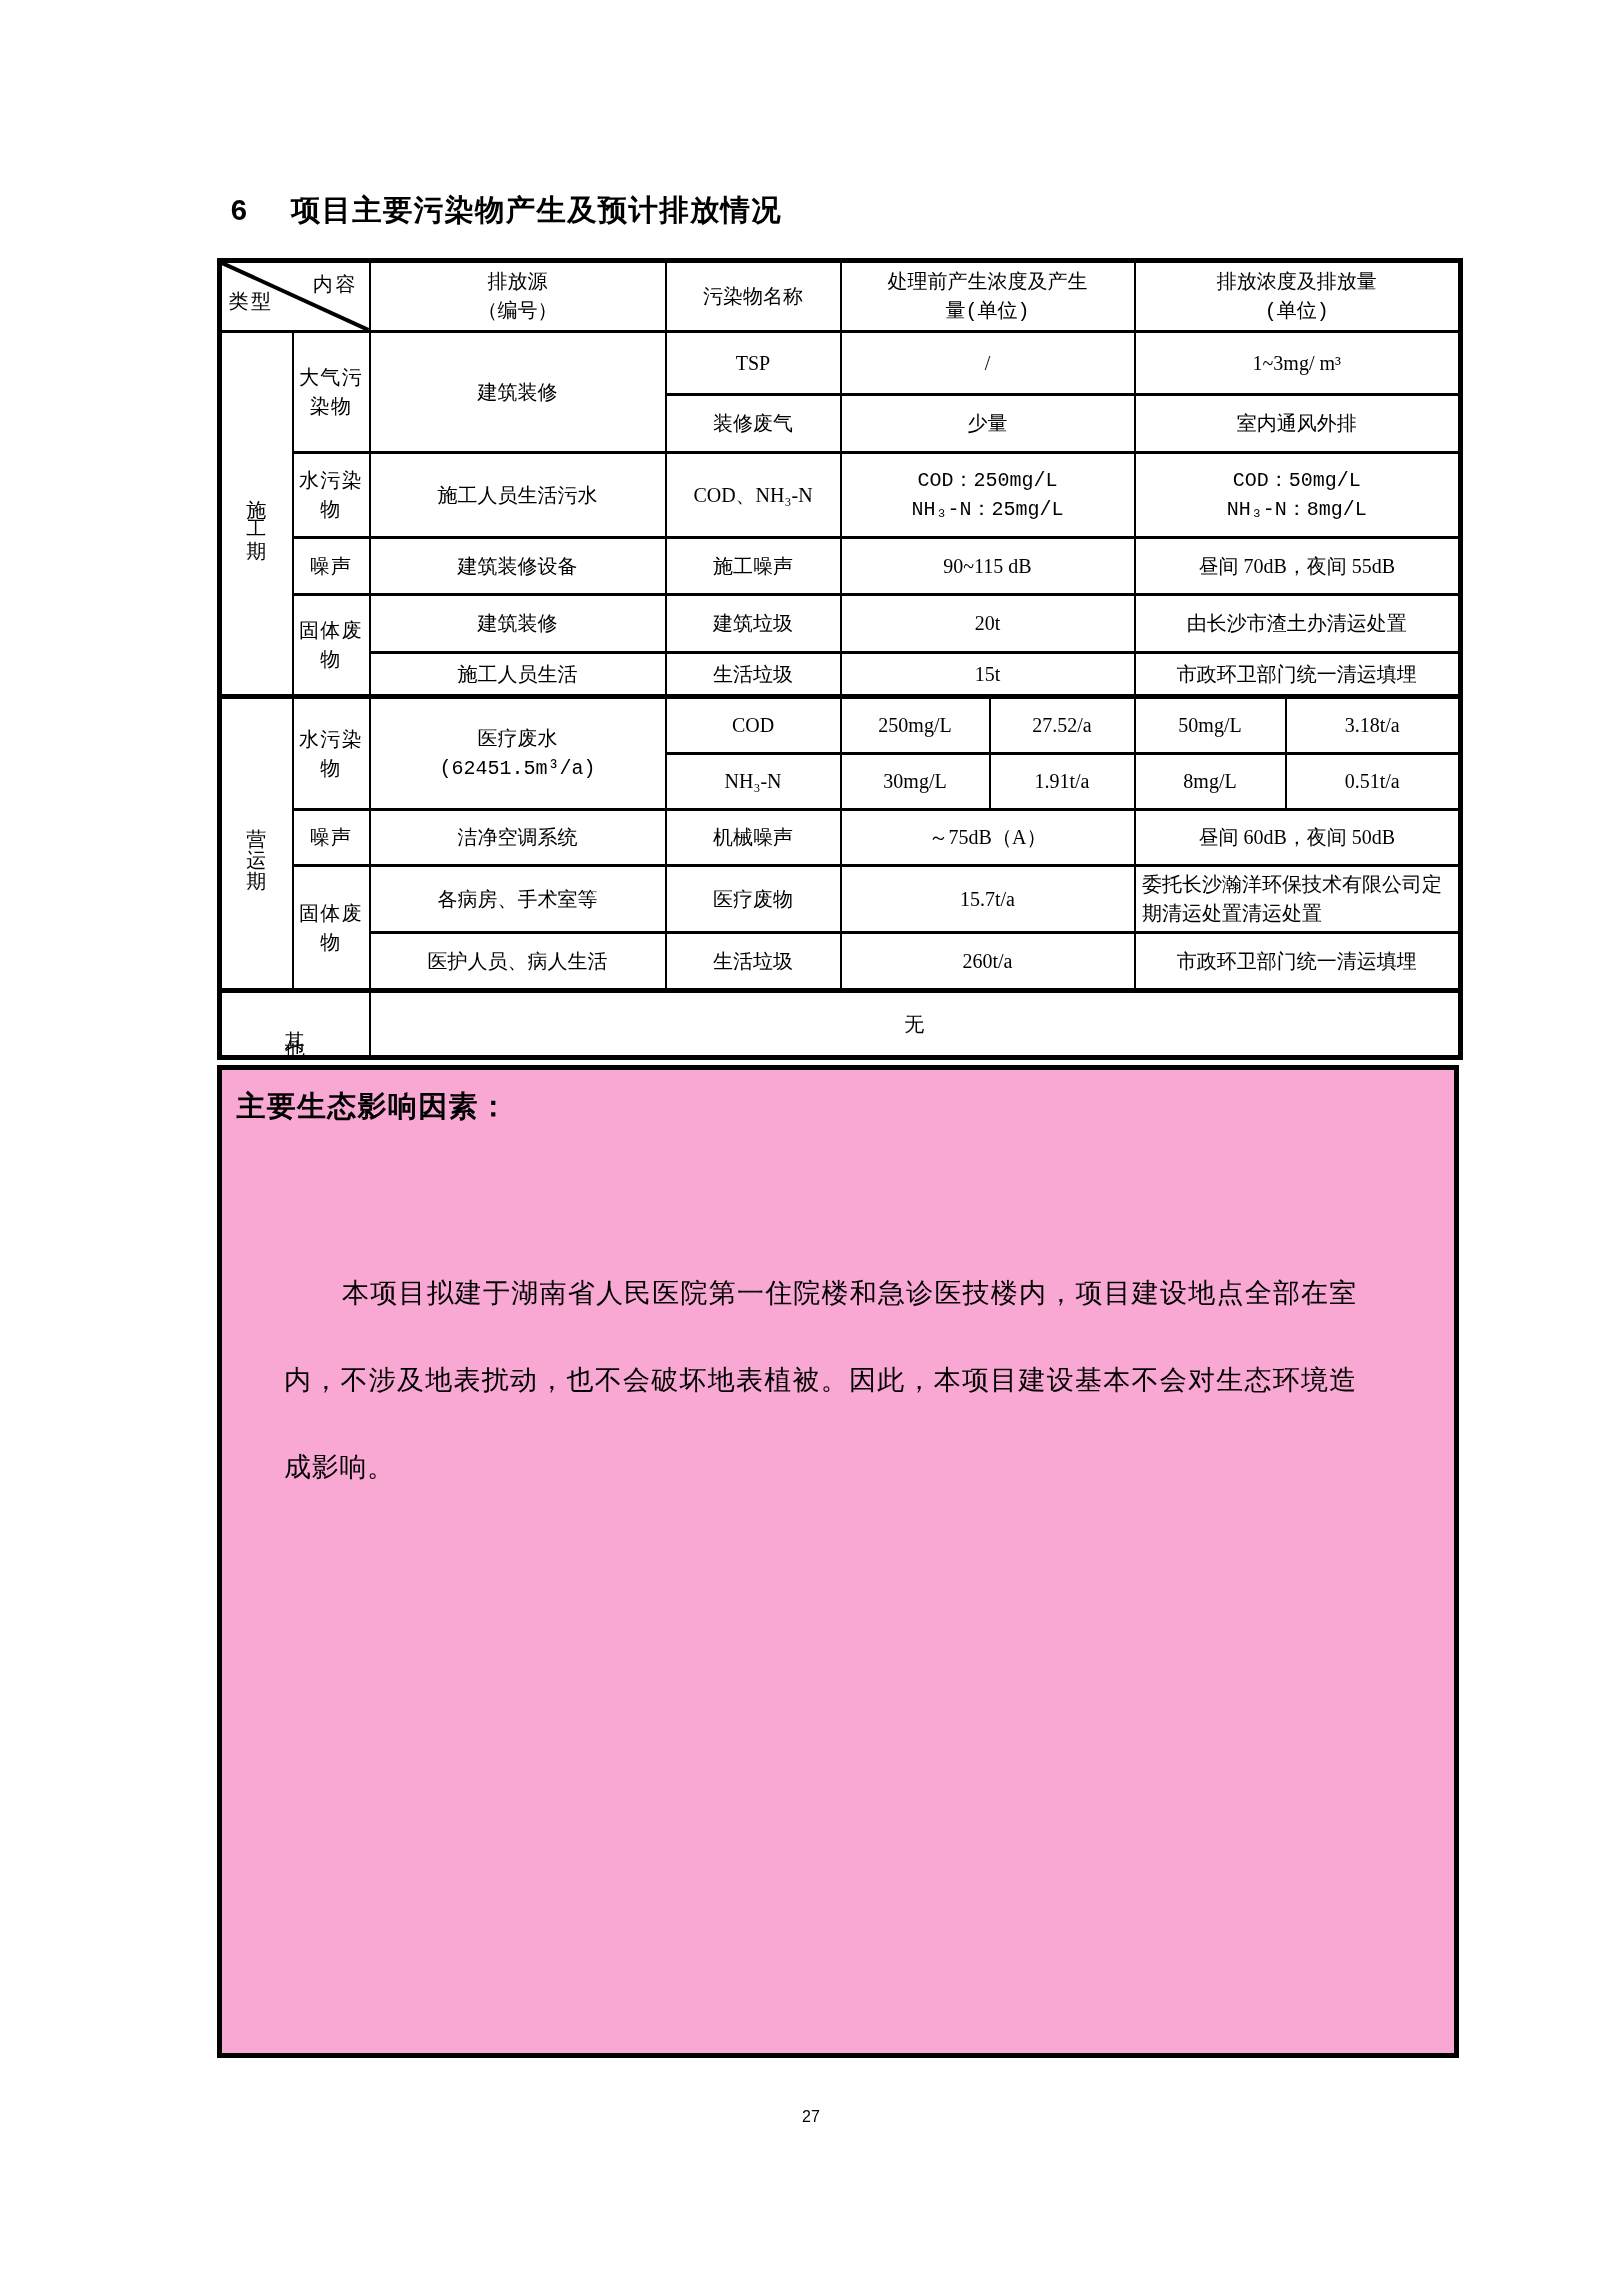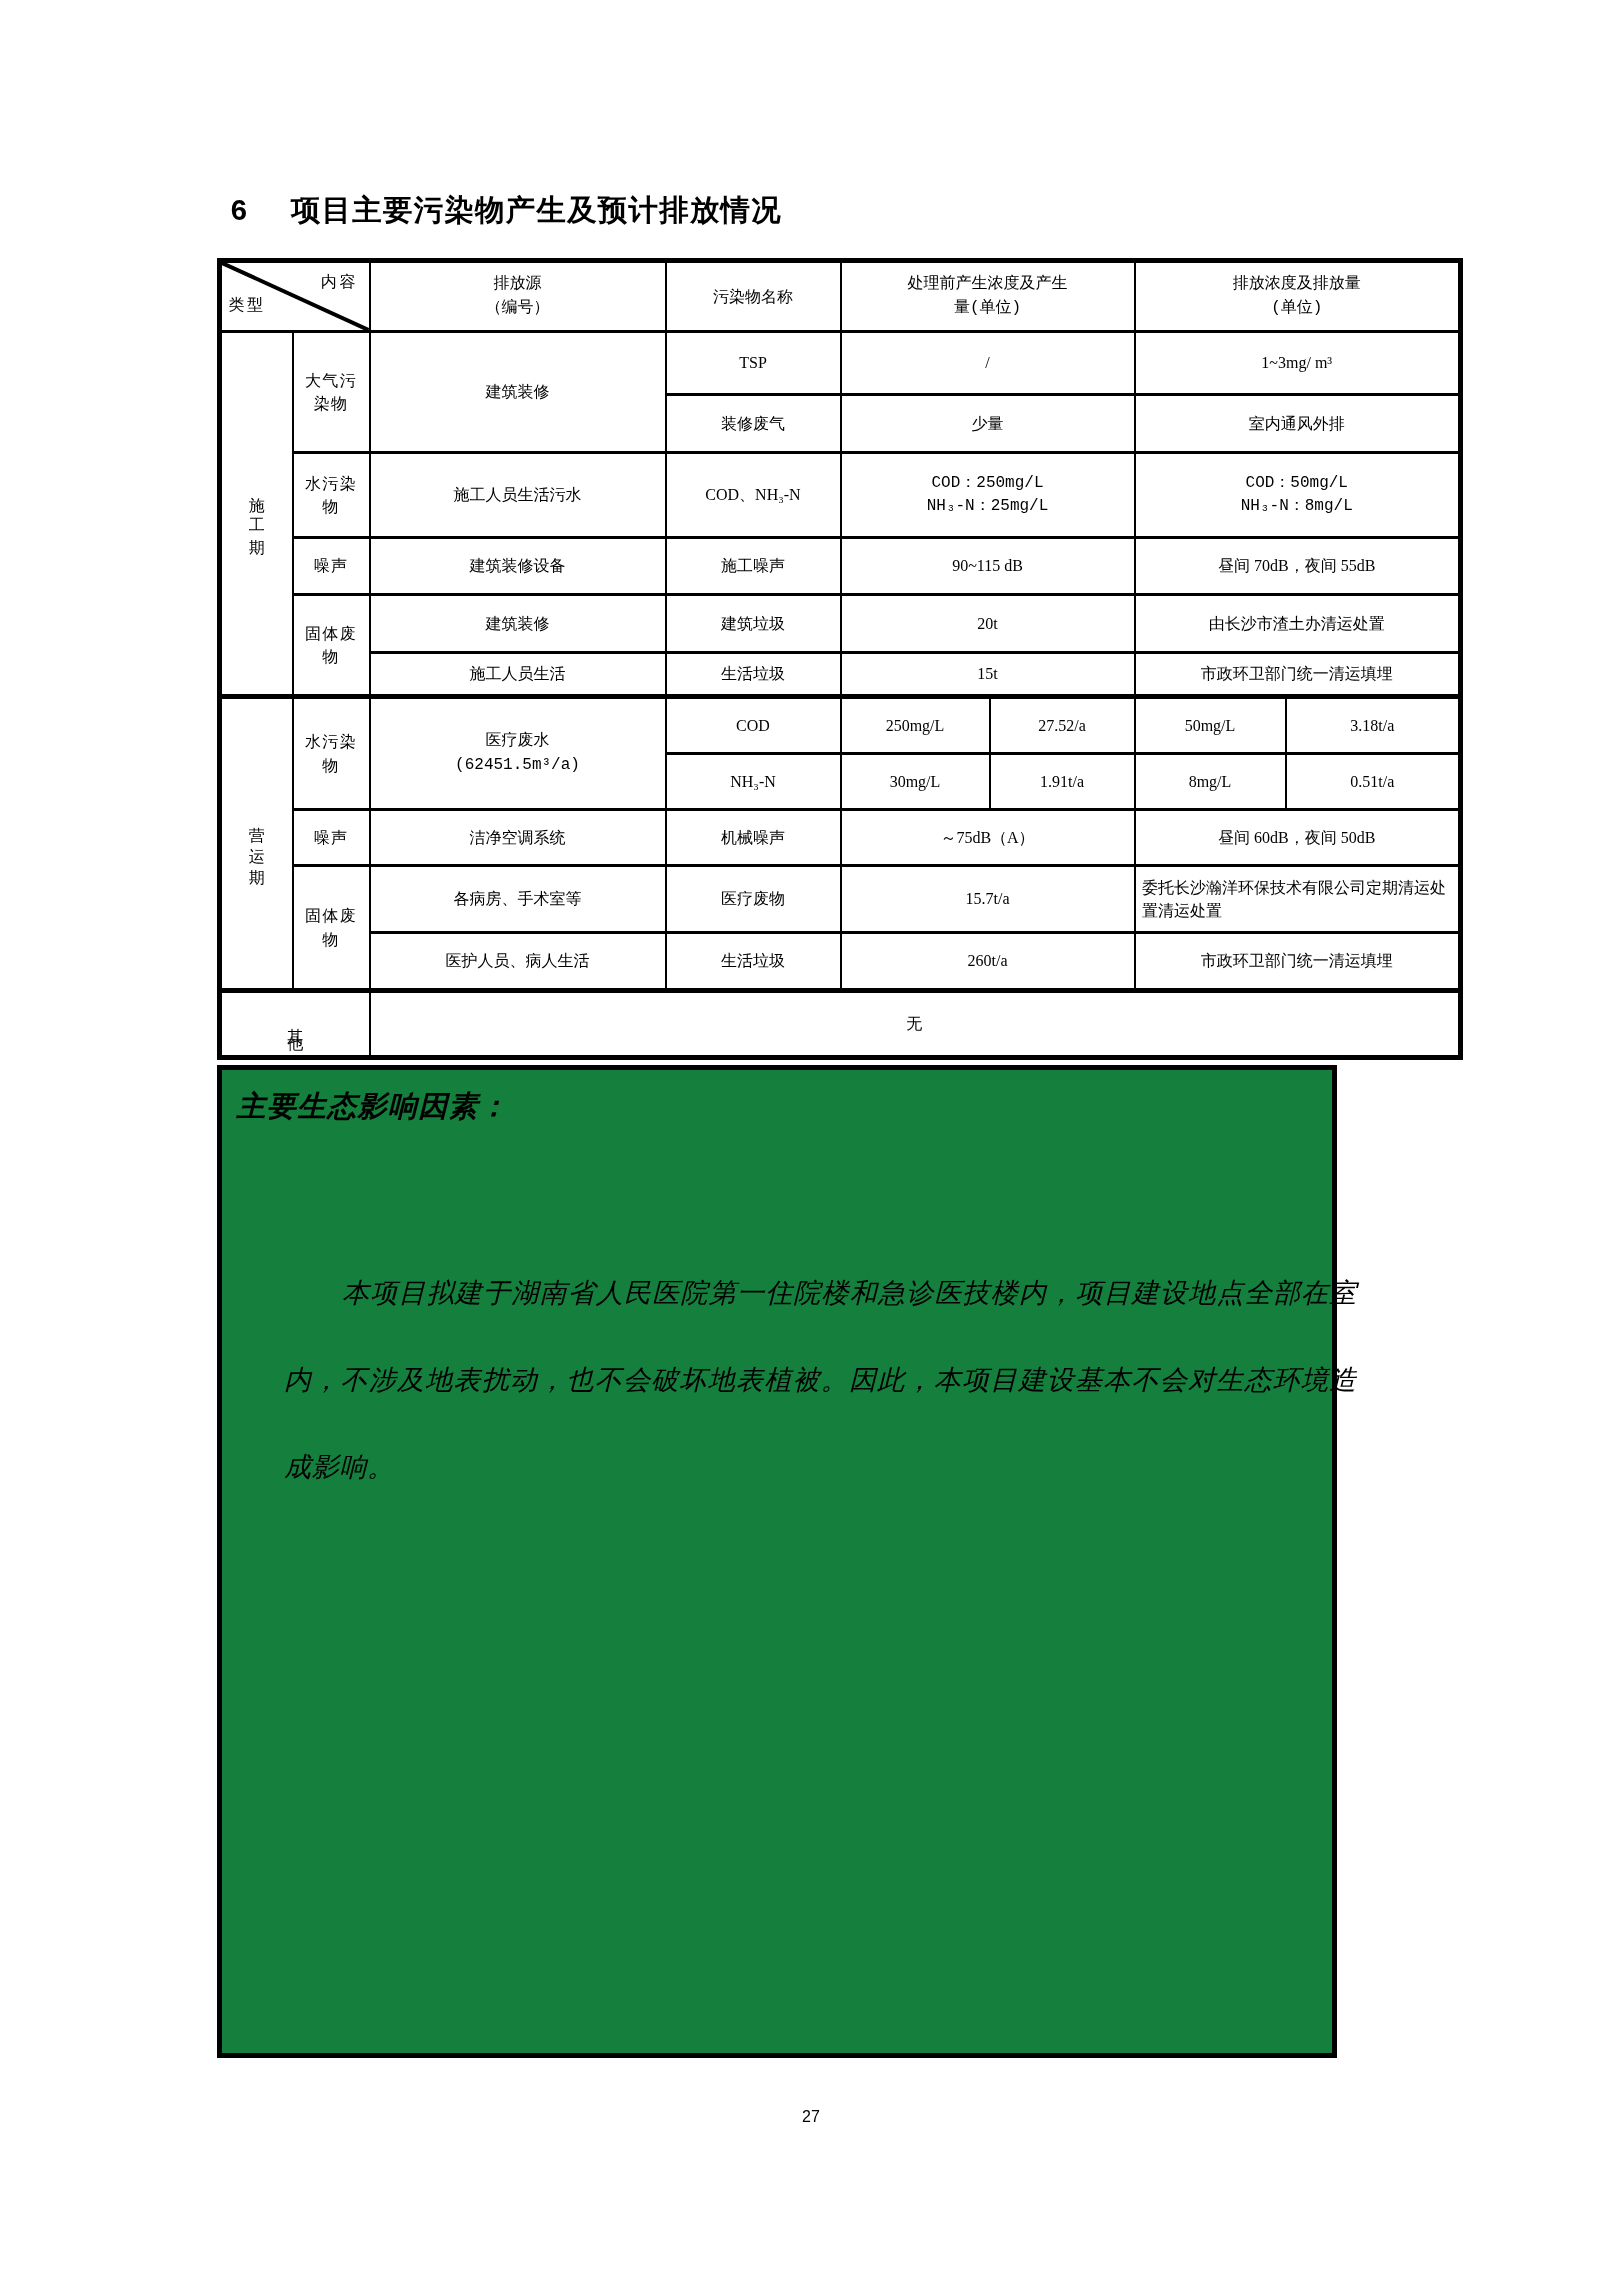--- a/index.html
+++ b/index.html
@@ -17,21 +17,21 @@
     font-family:Liberation Mono, monospace;
     font-weight:bold; font-size:29.4px; letter-spacing:1.3px;
     white-space:nowrap;
   }
   .doc-title .num { display:inline-block; margin-right:42px; }
 
   table.main-table {
     position:absolute; left:217px; top:258px;
     width:1242px;
     border-collapse:collapse; table-layout:fixed;
-    font-size:16px;
+    font-size:20px;
     border:5.9px solid #000;
   }
   .main-table td {
     border:2.6px solid #000;
     border-top-width:3.9px; border-bottom-width:3.9px;
     text-align:center; vertical-align:middle;
     padding:1.3px 5.2px; line-height:1.45;
     overflow:hidden;
   }
   .main-table tr.sec td { border-top-width:5.9px; }
@@ -47,24 +47,23 @@
     letter-spacing:7.9px; display:inline-block; line-height:1;
     padding-top:3.9px;
   }
   td.diag { position:relative; padding:0; }
   .diag-svg { position:absolute; left:0; top:0; width:100%; height:100%; }
   .diag .corner-content { position:absolute; top:6.5px; right:10.5px; letter-spacing:2.6px; }
   .diag .corner-type { position:absolute; bottom:14px; left:6.5px; letter-spacing:2.6px; }
 
   .eco-box {
     position:absolute; left:217px; top:1065px;
-    width:1120px; height:993px;
+    width:1242px; height:993px;
     border:5.2px solid #000;
-    background:#15803d;
-    font-style:italic;
+    background:#f9a8d4;
   }
   .eco-heading {
     font-family:"DejaVu Sans","Liberation Sans",sans-serif;
     font-weight:bold; font-size:29px;
     padding:17px 0 0 14.4px; letter-spacing:1.3px;
   }
   .eco-paragraph {
     width:1073px; margin:123px 0 0 62px;
     font-size:27px; line-height:87px;
     text-align:justify; text-indent:58px;

